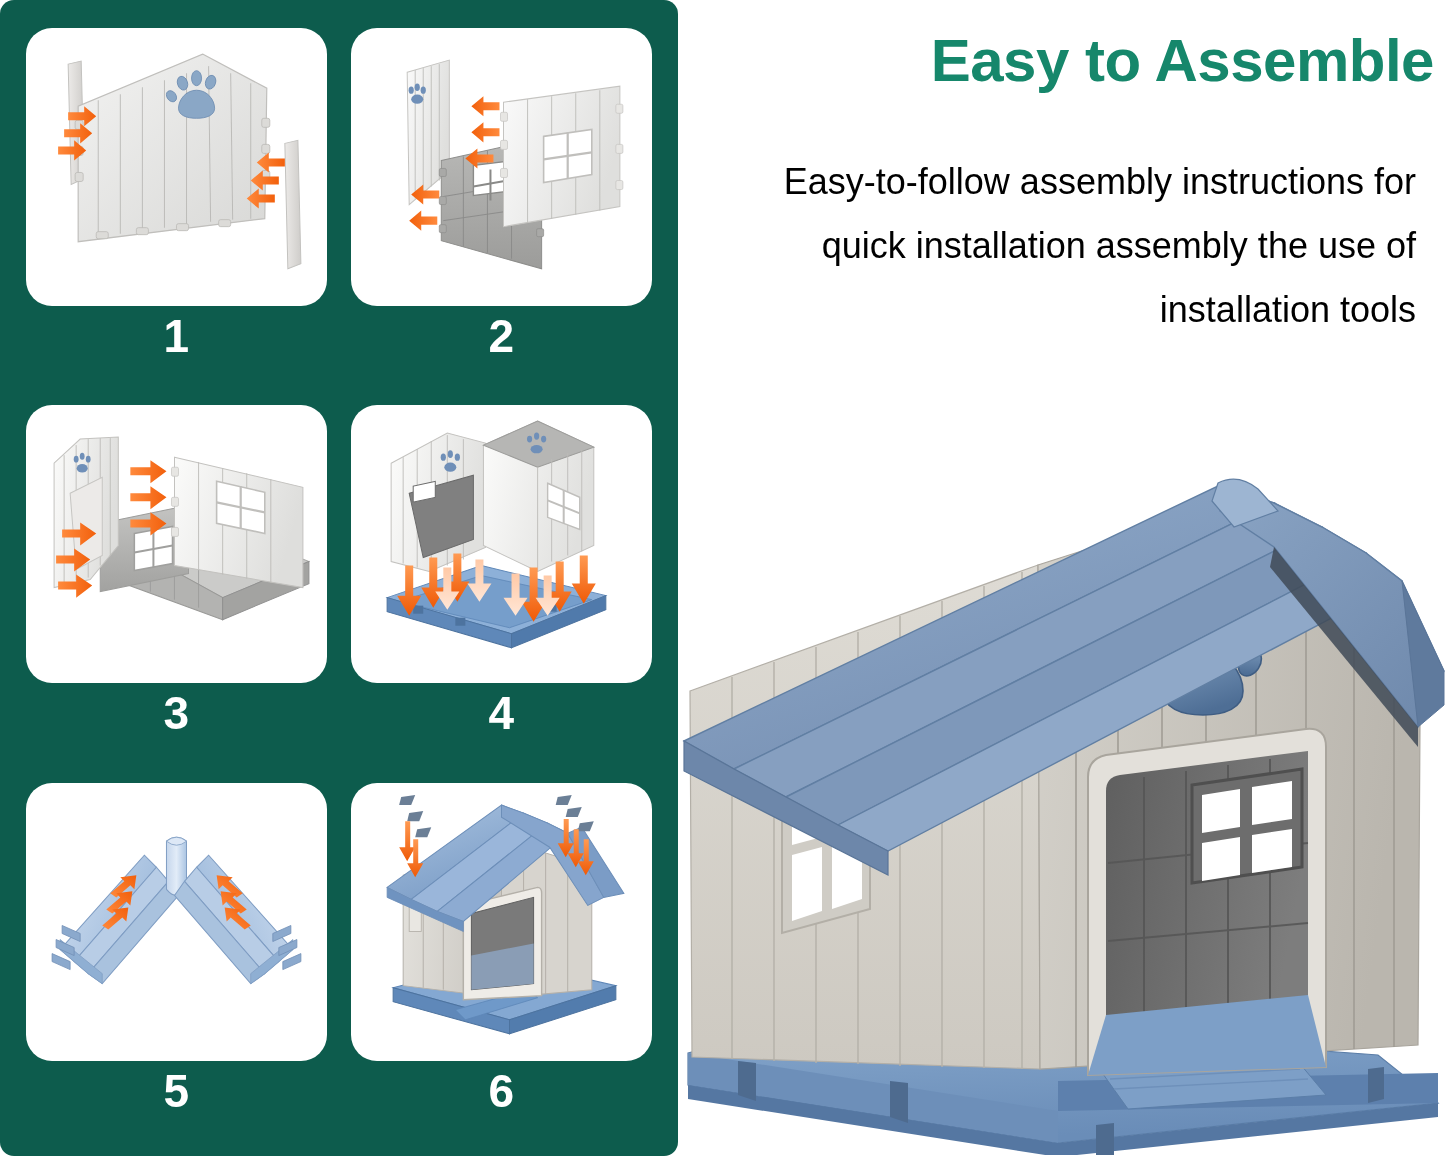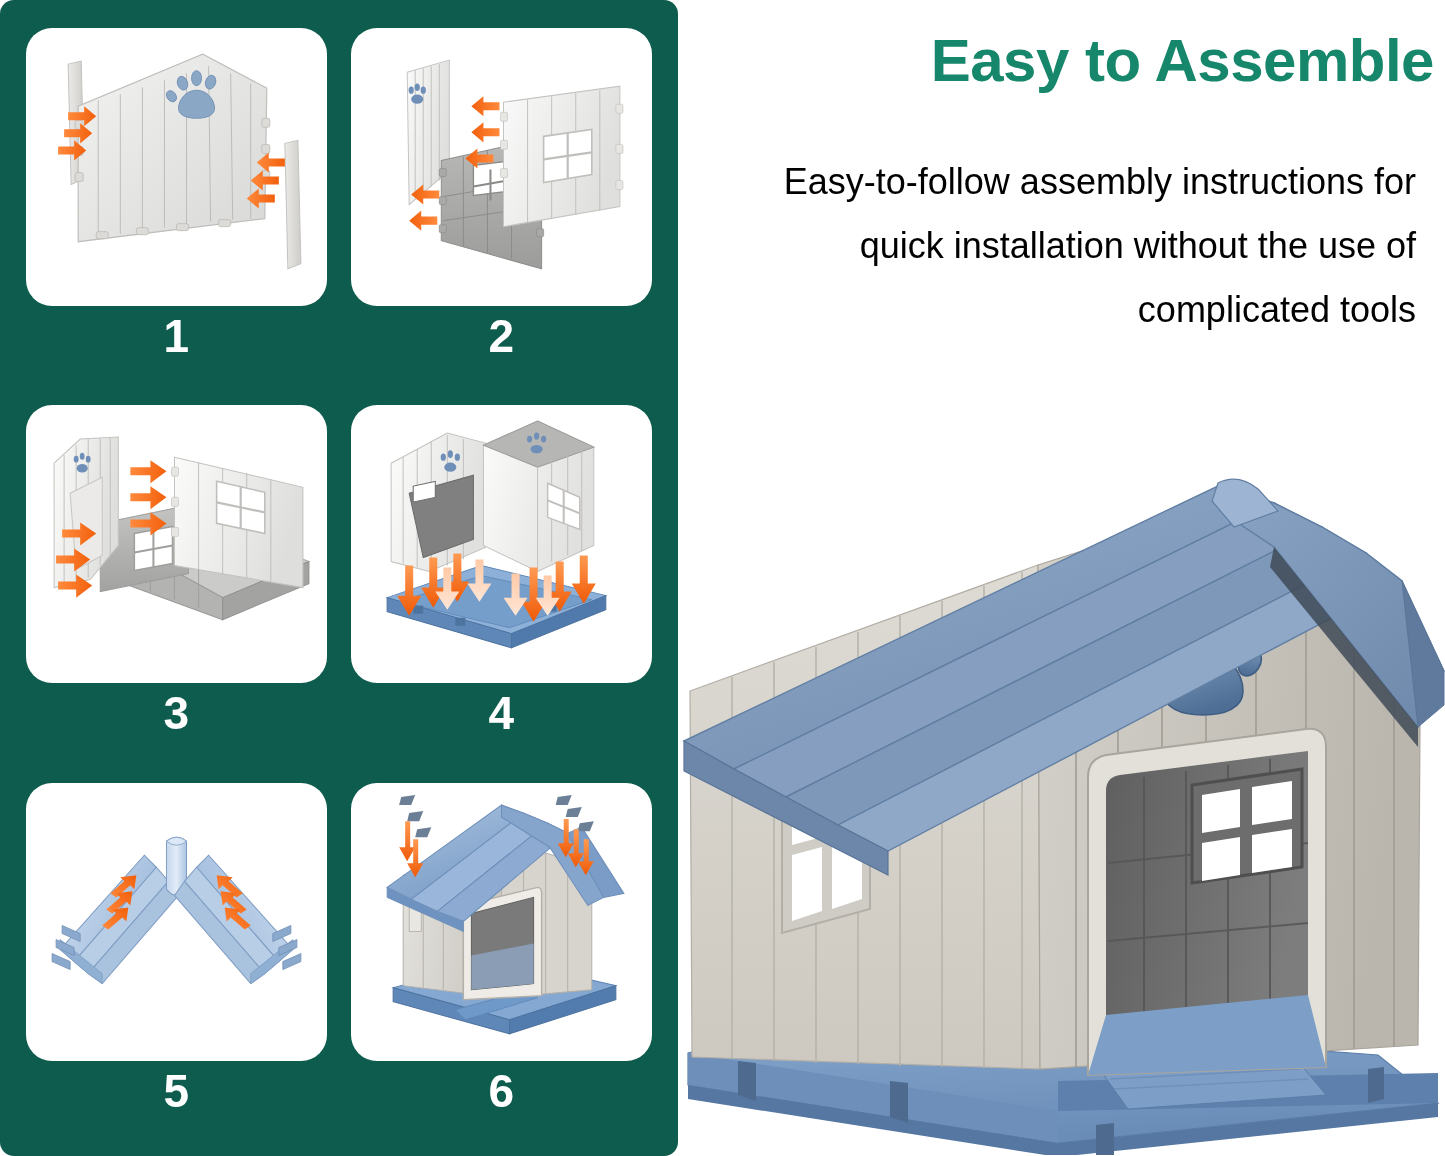--- a/index.html
+++ b/index.html
@@ -580,22 +580,22 @@
 
     </div>
   </div>
 
   <div class="right-wrap">
 
     <h1 class="headline">Easy to Assemble</h1>
 
     <div class="subcopy">
       <span>Easy-to-follow assembly instructions for</span>
-      <span>quick installation without the use of</span>
-      <span>complicated tools</span>
+      <span>quick installation assembly the use of</span>
+      <span>installation tools</span>
     </div>
 
     <div class="hero">
       <svg viewBox="0 0 767 700" width="767" height="700">
         <defs>
           <linearGradient id="roofL" x1="0" y1="0" x2="0.6" y2="1">
             <stop offset="0" stop-color="#90abcb"></stop>
               <stop offset="1" stop-color="#7790b3"></stop>
           </linearGradient>
           <linearGradient id="roofR" x1="0" y1="0" x2="1" y2="1">

